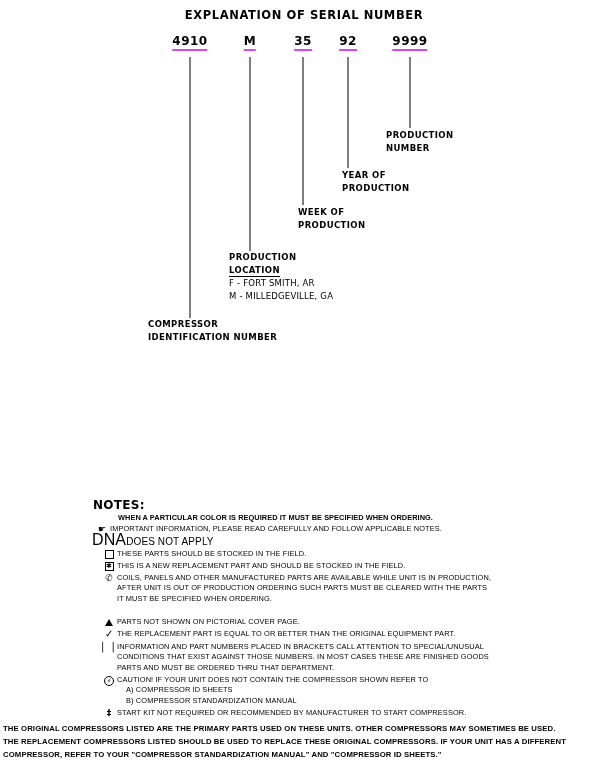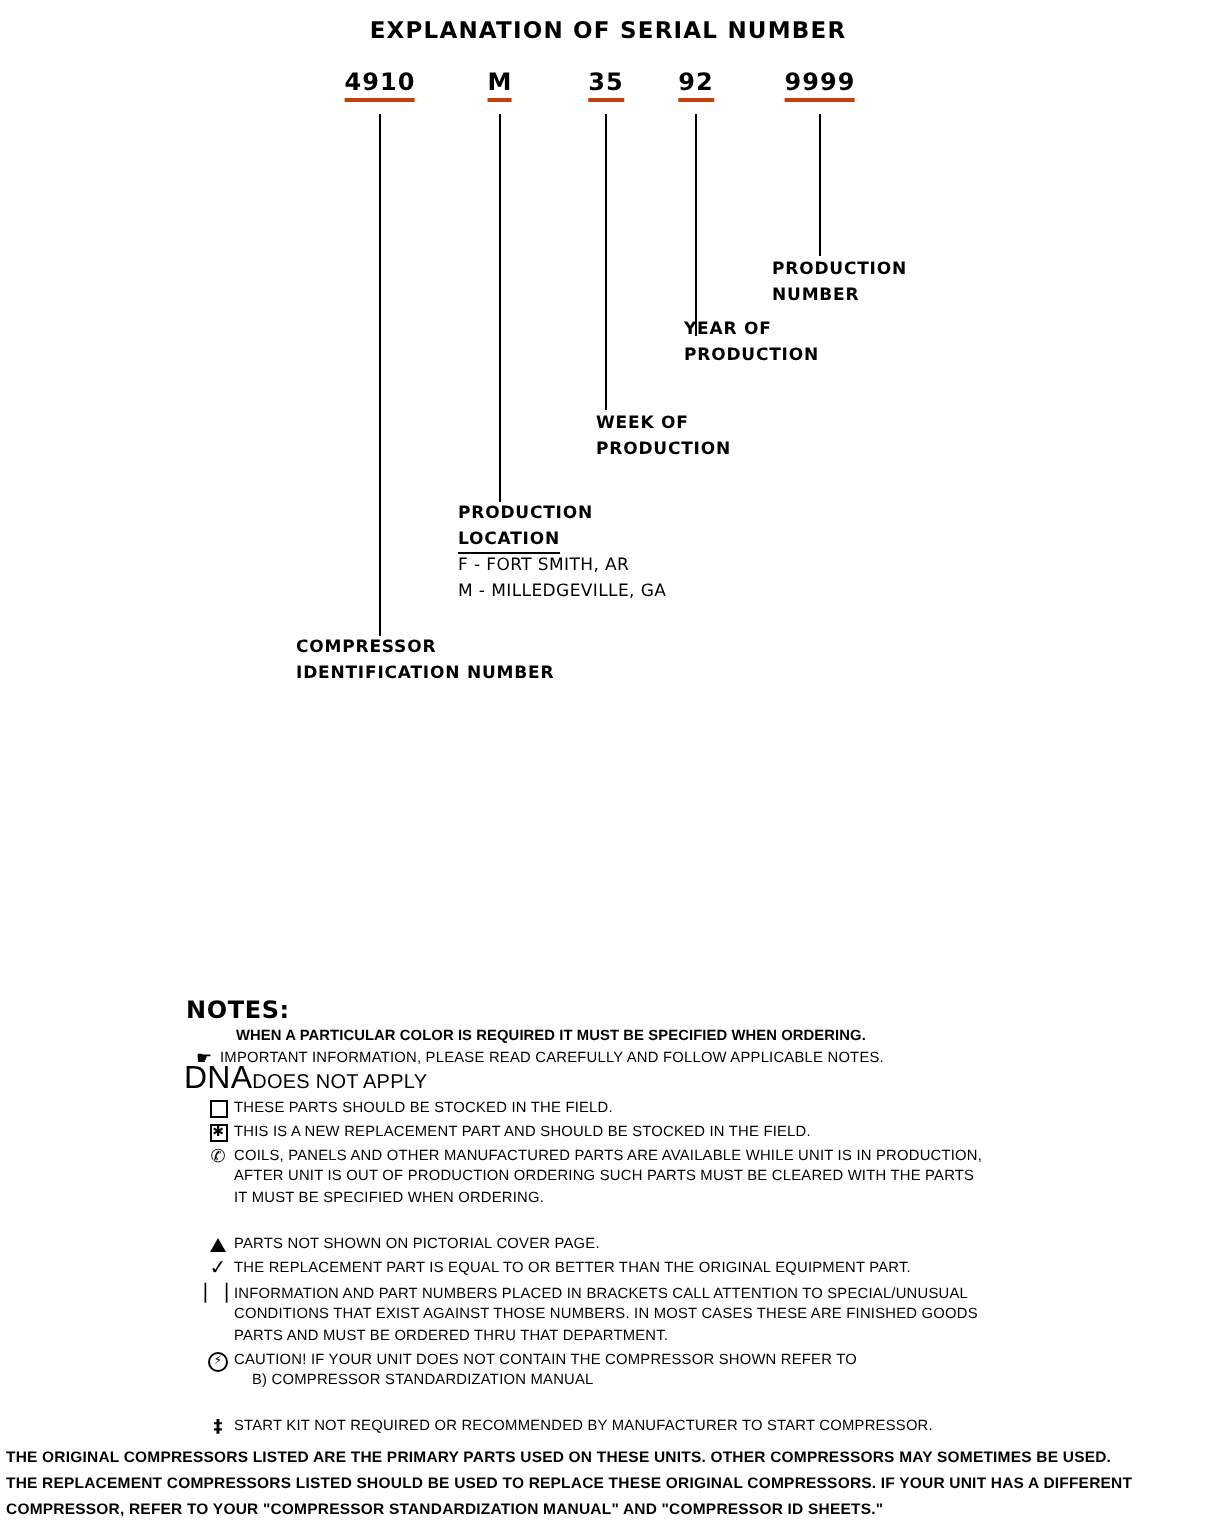--- a/index.html
+++ b/index.html
@@ -41,21 +41,21 @@
   }
   .serial-segment {
     position: absolute;
   }
   .segment-value {
     position: absolute;
     font-size: 12px;
     font-weight: bold;
     font-family: "DejaVu Sans", sans-serif;
     letter-spacing: 0.5px;
-    border-bottom: 2px solid #c2410c;
+    border-bottom: 2px solid #d946ef;
     padding-bottom: 1px;
     transform: translateX(-50%);
     white-space: nowrap;
   }
   .leader-line {
     position: absolute;
     width: 1px;
     background: #000;
     transform: translateX(-50%);
   }
@@ -250,21 +250,21 @@
     <div class="leader-line" style="left:303px; top:57px; height:148px;"></div>
     <div class="segment-label" style="left:298px; top:206px;">
       <span>WEEK OF</span><br>
       <span>PRODUCTION</span>
     </div>
   </div>
 
   <div class="serial-segment">
     <div class="segment-value" style="left:348px; top:34px;">92</div>
     <div class="leader-line" style="left:348px; top:57px; height:111px;"></div>
-    <div class="segment-label" style="left:342px; top:159px;">
+    <div class="segment-label" style="left:342px; top:169px;">
       <span>YEAR OF</span><br>
       <span>PRODUCTION</span>
     </div>
   </div>
 
   <div class="serial-segment">
     <div class="segment-value" style="left:410px; top:34px;">9999</div>
     <div class="leader-line" style="left:410px; top:57px; height:71px;"></div>
     <div class="segment-label" style="left:386px; top:129px;">
       <span>PRODUCTION</span><br>
@@ -344,20 +344,21 @@
       <span class="sub">PARTS AND MUST BE ORDERED THRU THAT DEPARTMENT.</span>
     </div>
   </div>
 
   <div class="note-row" style="left:101px; top:177px;">
     <div class="note-symbol">
       <span class="sym-caution">⚡</span>
     </div>
     <div class="note-text">
       <span class="sub">CAUTION! IF YOUR UNIT DOES NOT CONTAIN THE COMPRESSOR SHOWN REFER TO</span>
+      <span class="sub" style="padding-left:9px;">A) COMPRESSOR ID SHEETS</span>
       <span class="sub" style="padding-left:9px;">B) COMPRESSOR STANDARDIZATION MANUAL</span>
     </div>
   </div>
 
   <div class="note-row" style="left:101px; top:210px;">
     <div class="note-symbol">
       <span class="sym-dagger">‡</span>
     </div>
     <div class="note-text">START KIT NOT REQUIRED OR RECOMMENDED BY MANUFACTURER TO START COMPRESSOR.</div>
   </div>

